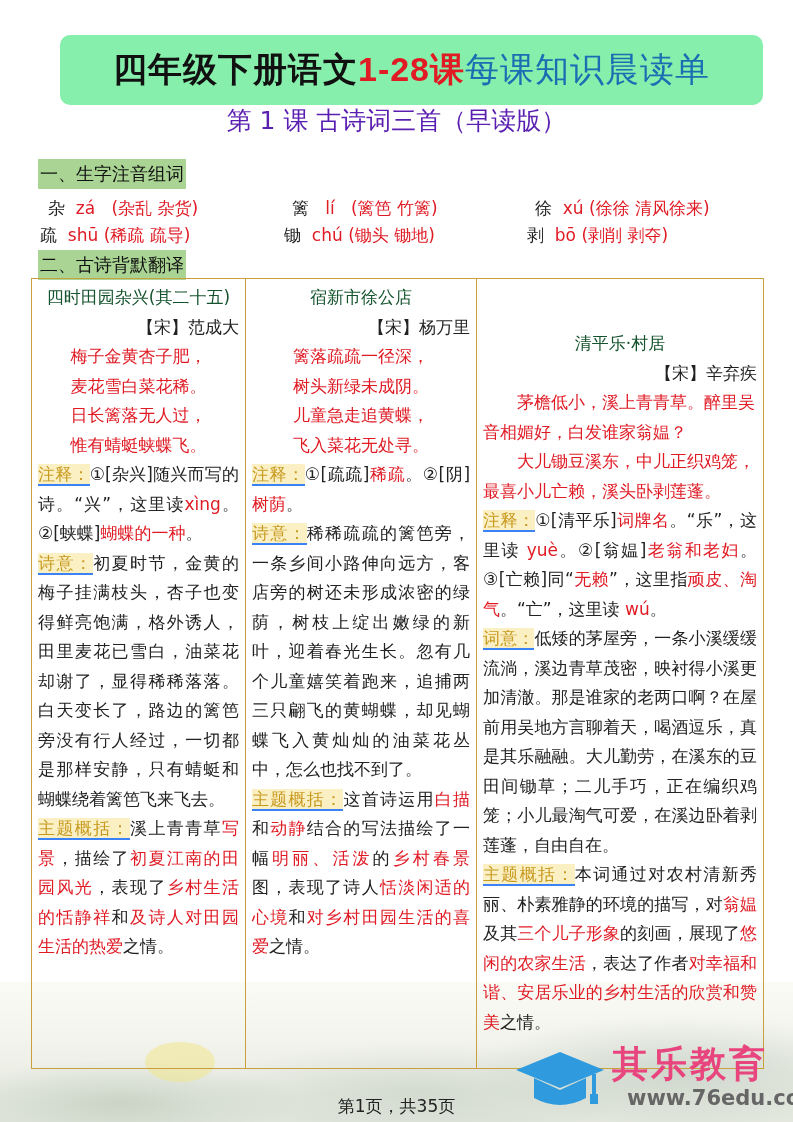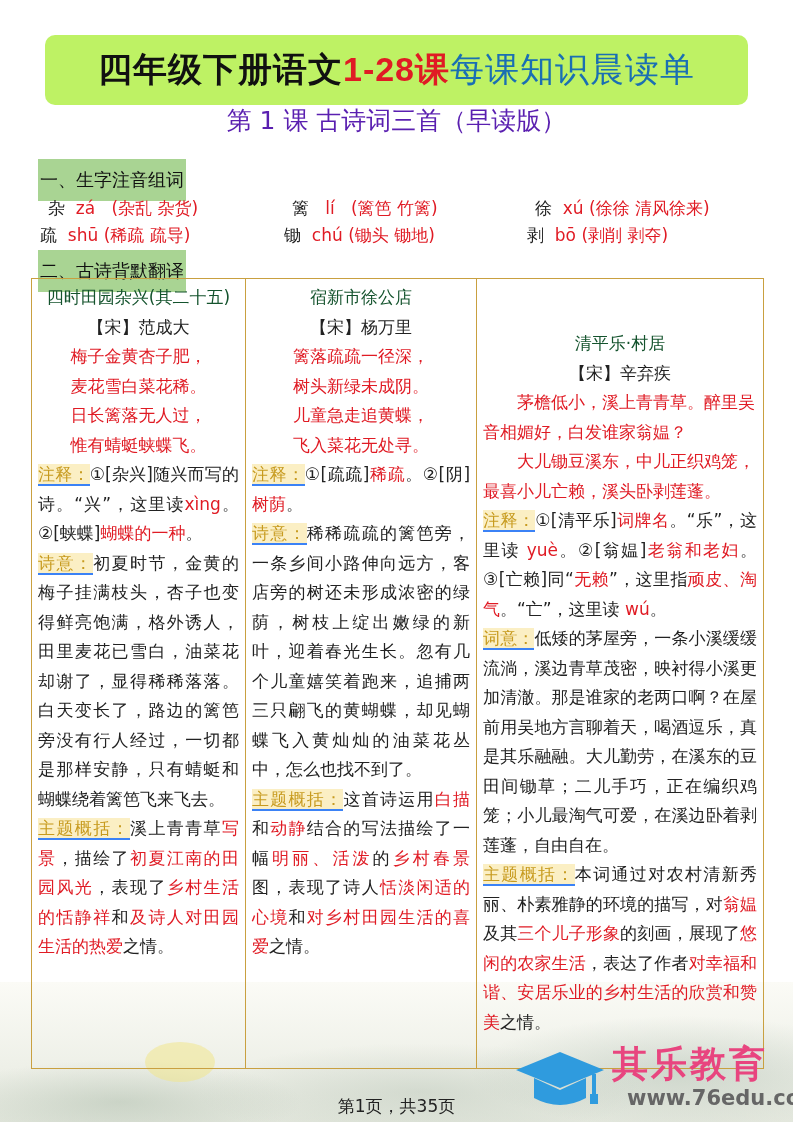--- a/index.html
+++ b/index.html
@@ -17,51 +17,51 @@
       radial-gradient(ellipse 300px 80px at 680px 90px, rgba(150,170,155,0.35), transparent 70%),
       linear-gradient(to bottom, #fbfbf6 0%, #eef0e8 60%, #e3e7dd 100%);
     z-index: 0;
   }
   .sun {
     position: absolute; left: 145px; top: 1042px; width: 70px; height: 40px;
     border-radius: 50%; background: rgba(240,230,140,0.55); z-index: 0;
   }
   .page { position: relative; z-index: 1; }
   .title-box {
-    position: absolute; left: 45px; top: 35px; width: 703px; height: 70px;
-    background: #bef264; border-radius: 10px;
+    position: absolute; left: 60px; top: 35px; width: 703px; height: 70px;
+    background: #86efac; border-radius: 10px;
     display: flex; align-items: center; justify-content: center;
     font-family: "DejaVu Serif", "Liberation Serif", serif;
     font-size: 34px; font-weight: bold; letter-spacing: 1px;
   }
   .t-black { color: #111; }
   .t-red { color: #e01b24; font-family: "Liberation Sans", sans-serif; }
   .t-blue { color: #1a6fb3; font-weight: normal; }
   .lesson-title {
     position: absolute; left: 0; right: 0; top: 104px; text-align: center;
     color: #5a1fb0; font-size: 25px; font-weight: normal;
   }
   .section-head {
     position: absolute; left: 38px; background: #a9d493; color: #111;
-    font-size: 18px; padding: 7px 2px; height: 28px; line-height: 28px;
+    font-size: 18px; padding: 1px 2px; height: 28px; line-height: 28px;
   }
   .vocab-row { position: absolute; left: 40px; font-size: 17px; height: 26px; line-height: 26px; width: 720px; }
   .vocab-cell { position: absolute; top: 0; white-space: nowrap; }
   .v-char { color: #222; }
   .v-py, .v-words { color: #e01b24; }
   .poem-table {
     position: absolute; left: 31px; top: 278px; width: 733px; height: 791px;
     border: 1.5px solid #c9a040; display: flex; box-sizing: border-box;
   }
   .col { box-sizing: border-box; padding: 4px 6px; font-size: 17px; line-height: 29.5px; }
   .col1 { width: 214px; border-right: 1.5px solid #c9a040; }
   .col2 { width: 231px; border-right: 1.5px solid #c9a040; }
   .col3 { flex: 1; margin-top: 46px; }
   .p-title { color: #14532d; text-align: center; }
-  .p-author { text-align: center; color: #222; }
+  .p-author { text-align: right; color: #222; }
   .p-line { color: #e01b24; text-align: center; }
   .p-prose { color: #e01b24; text-indent: 2em; }
   .para { text-align: justify; }
   .label {
     background: #fbefc4; color: #c79a1e; border-bottom: 2px solid #3b82f6;
   }
   .red { color: #e01b24; }
   .lined { text-decoration-color: #222; text-underline-offset: 5px; }
   .footer {
     position: absolute; left: 0; right: 0; top: 1095px; text-align: center;

